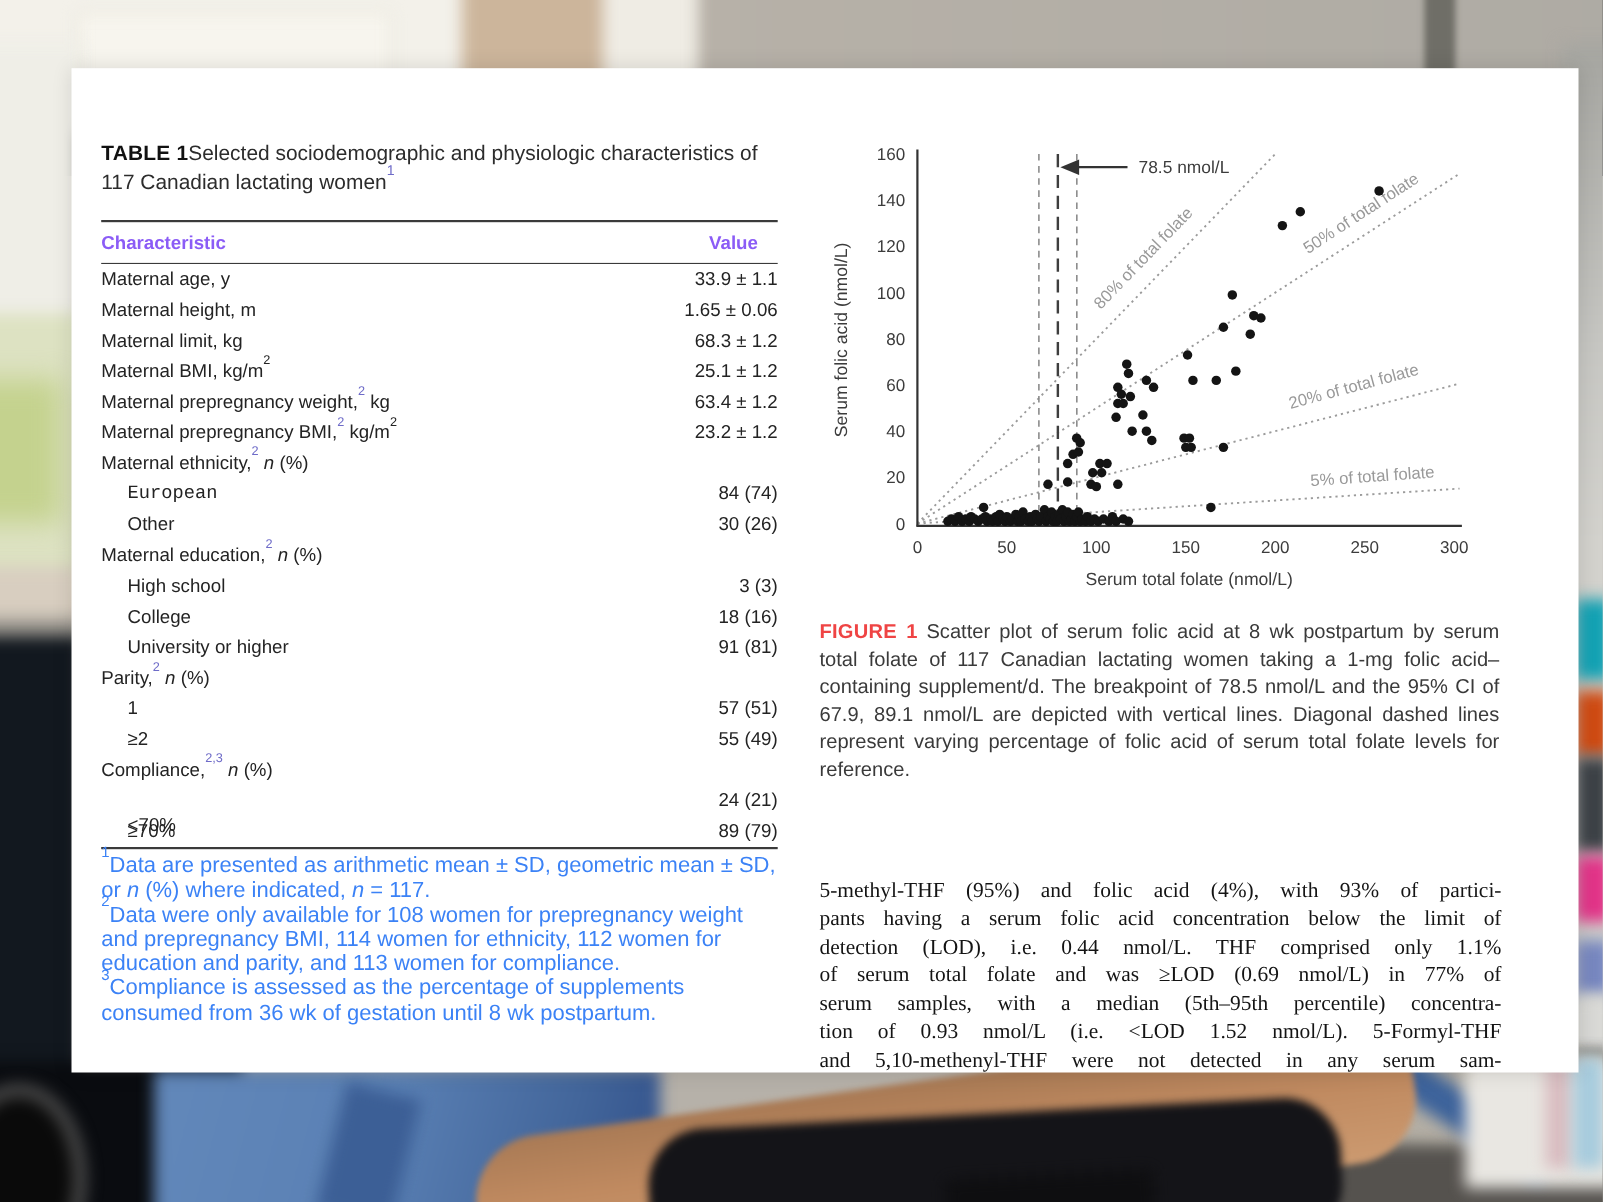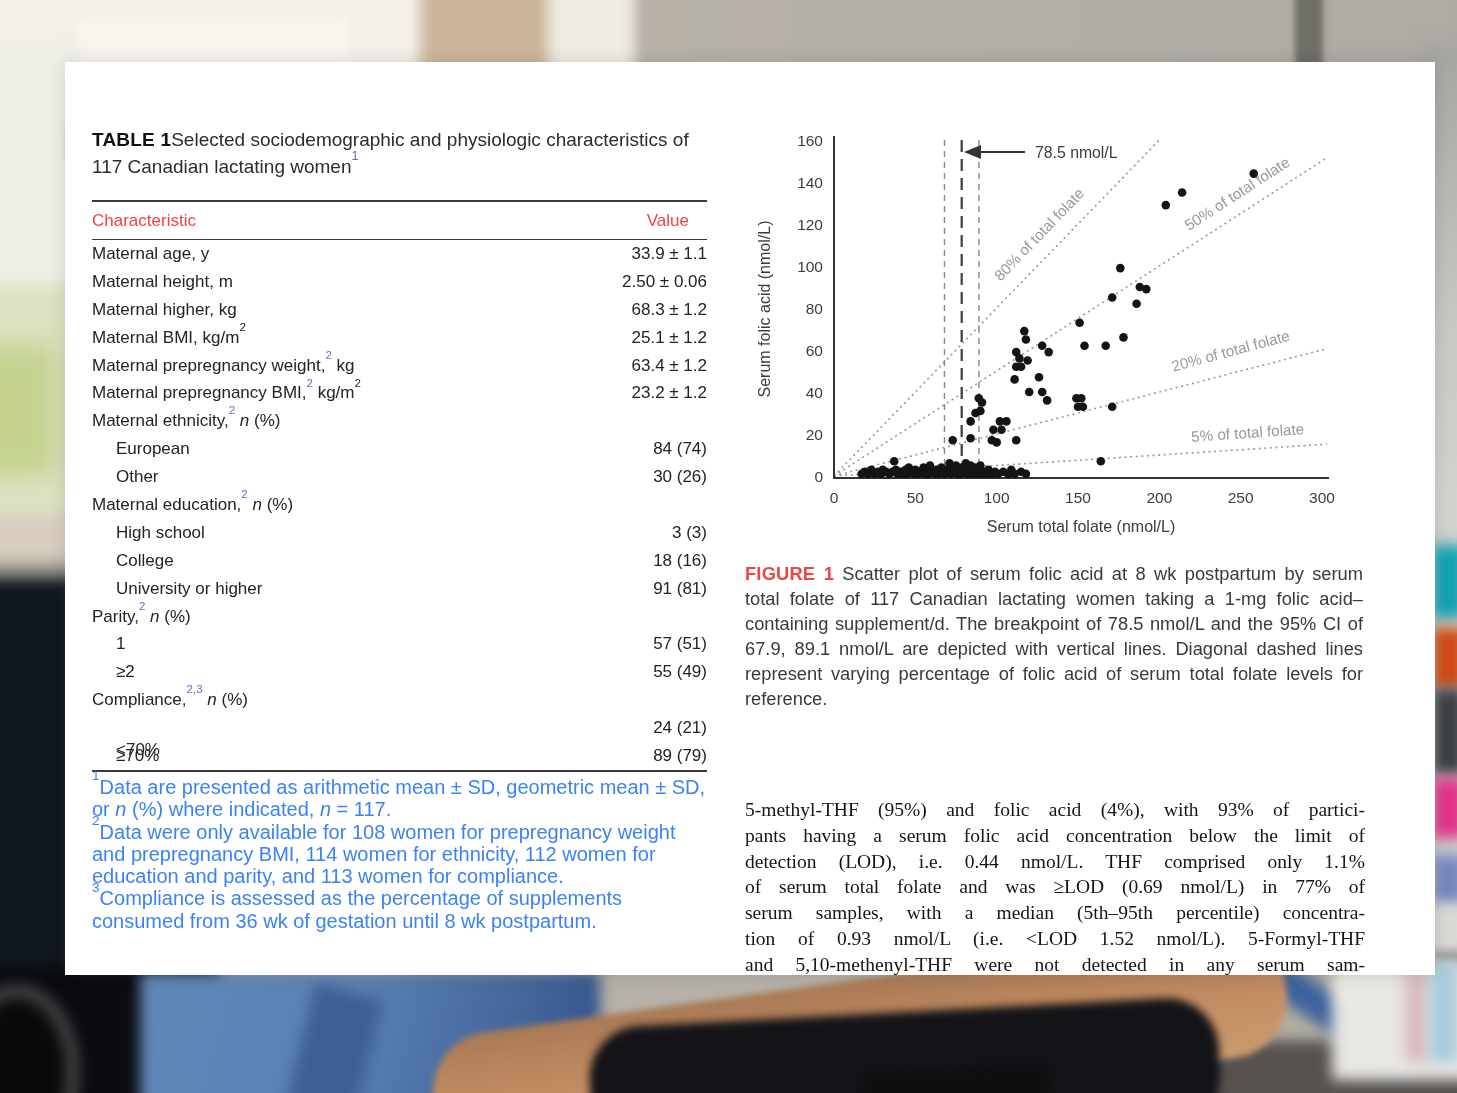--- a/index.html
+++ b/index.html
@@ -66,21 +66,21 @@
 
   
   .table-title{
     position:absolute;left:27px;top:64px;width:618px;margin:0;
     font-size:19px;line-height:27px;color:#2c2c2c;
   }
   .table-title b{color:#111;letter-spacing:.2px;}
   .tbl{position:absolute;left:27px;top:138px;width:615px;
     border-top:2px solid #3a3a3a;border-bottom:2px solid #3a3a3a;color:#232323;}
   .tbl-head{display:flex;justify-content:space-between;align-items:center;height:37px;
-    border-bottom:1.5px solid #3a3a3a;font-weight:normal;font-size:17px;color:#ef4444;}
+    border-bottom:1.5px solid #3a3a3a;font-weight:bold;font-size:17px;color:#8b5cf6;}
   .tbl-head .th-right{padding-right:18px;}
   .trow{display:flex;justify-content:space-between;align-items:center;height:27.9px;font-size:17px;gap:16px;}
   .tlab{white-space:nowrap;}
   .tval{white-space:nowrap;}
   .fn{margin:0;width:618px;font-size:20px;line-height:22.3px;color:#3b82f6;}
   #footnotes{position:absolute;left:27px;top:714px;}
 
   
   #figure-svg{position:absolute;left:678px;top:64px;}
   svg text{font-family:"Liberation Sans",sans-serif;}
@@ -146,44 +146,44 @@
       <span class="th-left">Characteristic</span>
       <span class="th-right">Value</span>
     </div>
     <div id="tbl-rows">
         <div class="trow">
           <span class="tlab" style="padding-left: 0px;"><span>Maternal age, y</span></span>
           <span class="tval">33.9 ± 1.1</span>
         </div>
         <div class="trow">
           <span class="tlab" style="padding-left: 0px; text-align: center;"><span>Maternal height, m</span></span>
-          <span class="tval">2.50 ± 0.06</span>
-        </div>
-        <div class="trow">
-          <span class="tlab" style="padding-left: 0px;"><span>Maternal higher, kg</span></span>
+          <span class="tval">1.65 ± 0.06</span>
+        </div>
+        <div class="trow">
+          <span class="tlab" style="padding-left: 0px;"><span>Maternal limit, kg</span></span>
           <span class="tval">68.3 ± 1.2</span>
         </div>
         <div class="trow">
           <span class="tlab" style="padding-left: 0px;"><span>Maternal BMI, kg/m</span><sup class="unit-sup">2</sup></span>
           <span class="tval">25.1 ± 1.2</span>
         </div>
         <div class="trow">
           <span class="tlab" style="padding-left: 0px;"><span>Maternal prepregnancy weight,</span><sup class="fnlink">2</sup><span> kg</span></span>
           <span class="tval">63.4 ± 1.2</span>
         </div>
         <div class="trow">
           <span class="tlab" style="padding-left: 0px;"><span>Maternal prepregnancy BMI,</span><sup class="fnlink">2</sup><span> kg/m</span><sup class="unit-sup">2</sup></span>
           <span class="tval">23.2 ± 1.2</span>
         </div>
         <div class="trow">
           <span class="tlab" style="padding-left: 0px;"><span>Maternal ethnicity,</span><sup class="fnlink">2</sup><span> </span><span class="it">n</span><span> (%)</span></span>
           <span class="tval"></span>
         </div>
         <div class="trow">
-          <span class="tlab" style="padding-left: 24px;"><span>European</span></span>
+          <span class="tlab" style="padding-left: 24px; font-family: Liberation Mono, monospace;"><span>European</span></span>
           <span class="tval">84 (74)</span>
         </div>
         <div class="trow">
           <span class="tlab" style="padding-left: 24px;"><span>Other</span></span>
           <span class="tval">30 (26)</span>
         </div>
         <div class="trow">
           <span class="tlab" style="padding-left: 0px;"><span>Maternal education,</span><sup class="fnlink">2</sup><span> </span><span class="it">n</span><span> (%)</span></span>
           <span class="tval"></span>
         </div>

